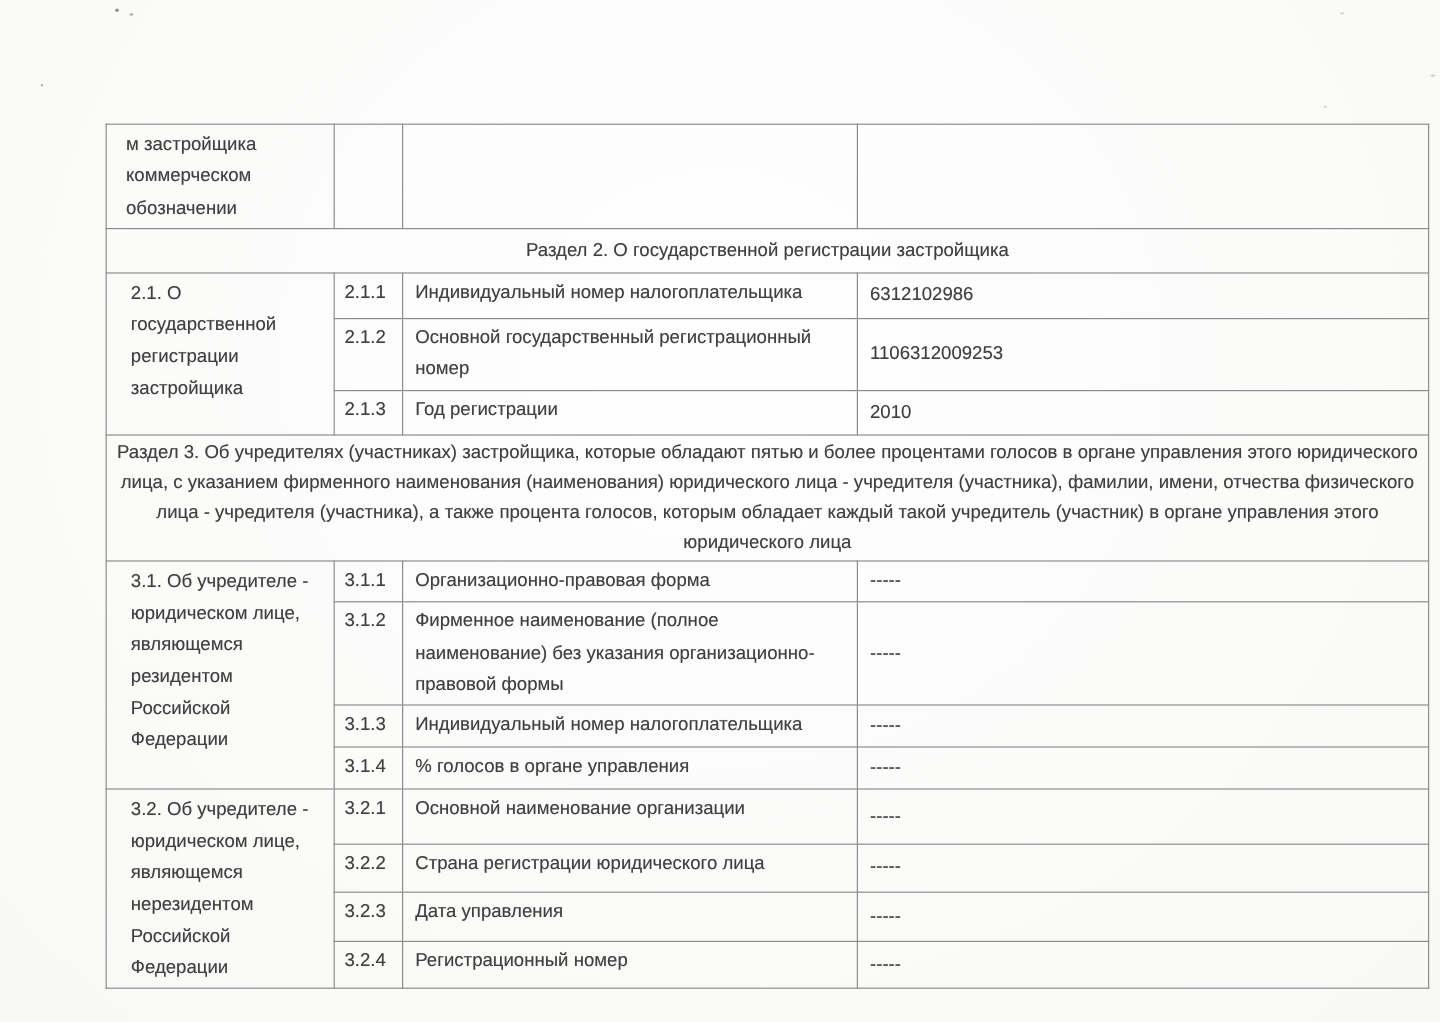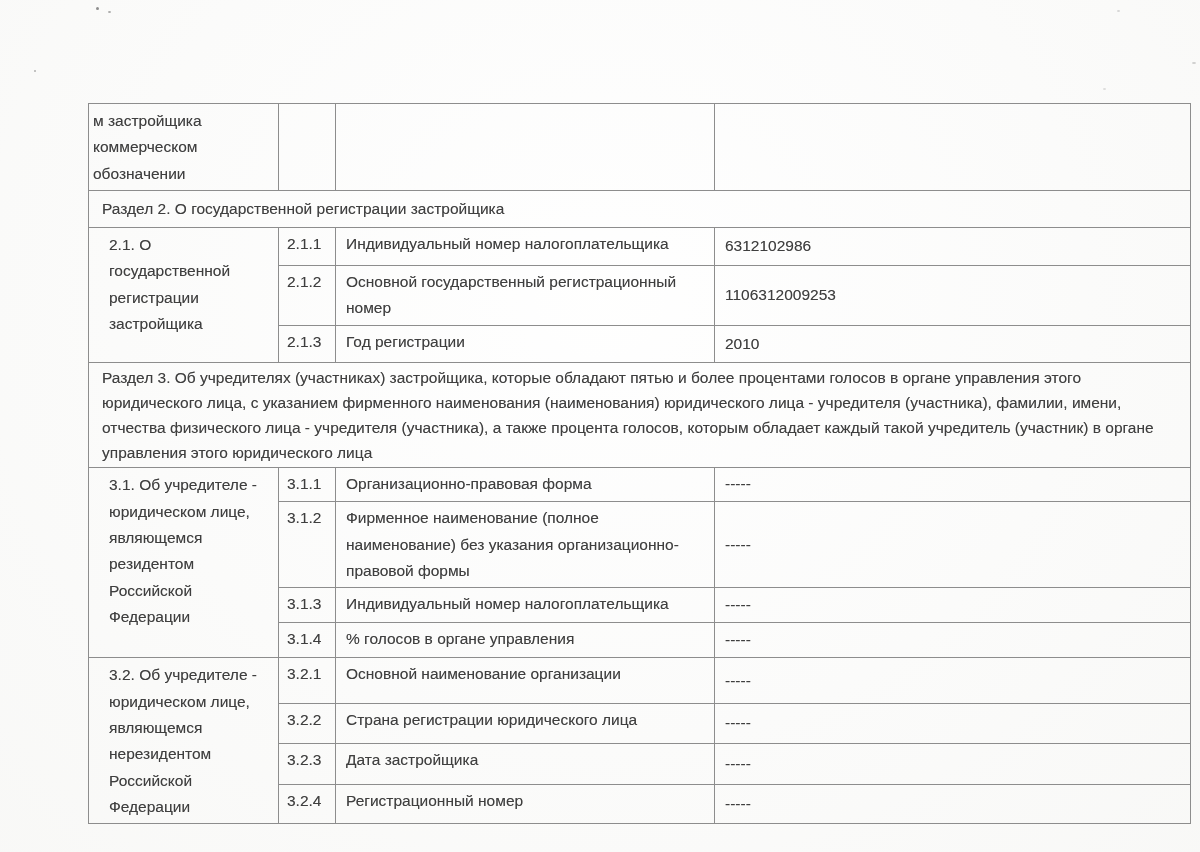--- a/index.html
+++ b/index.html
@@ -63,32 +63,32 @@
     padding-right: 4px;
     margin-top: 24px;
   }
   .doc td.desc {
     white-space: pre-line;
   }
   .doc td.val {
     vertical-align: middle;
   }
   .doc td.section-title {
-    text-align: left;
+    text-align: center;
     vertical-align: middle;
     line-height: 1.62;
-    padding: 2px 13px;
+    padding: 2px 1px;
   }
   .doc td.section-title.bold {
     font-weight: normal;
   }
   .doc td.carryover {
     white-space: pre-line;
     padding-top: 4px;
-    padding-left: 4px;
+    padding-left: 16px;
   }
 </style>
 </head>
 <body>
 
 <div class="page">
 
   <span class="speck s1"></span>
   <span class="speck s2"></span>
   <span class="speck s3"></span>
@@ -180,21 +180,21 @@
       <td class="desc">Основной наименование организации</td>
       <td class="val">-----</td>
     </tr>
     <tr style="height:36px">
       <td class="num">3.2.2</td>
       <td class="desc">Страна регистрации юридического лица</td>
       <td class="val">-----</td>
     </tr>
     <tr style="height:37px">
       <td class="num">3.2.3</td>
-      <td class="desc">Дата застройщика</td>
+      <td class="desc">Дата управления</td>
       <td class="val">-----</td>
     </tr>
     <tr style="height:36px">
       <td class="num">3.2.4</td>
       <td class="desc">Регистрационный номер</td>
       <td class="val">-----</td>
     </tr>
   </tbody>
     </table>
 </div>

